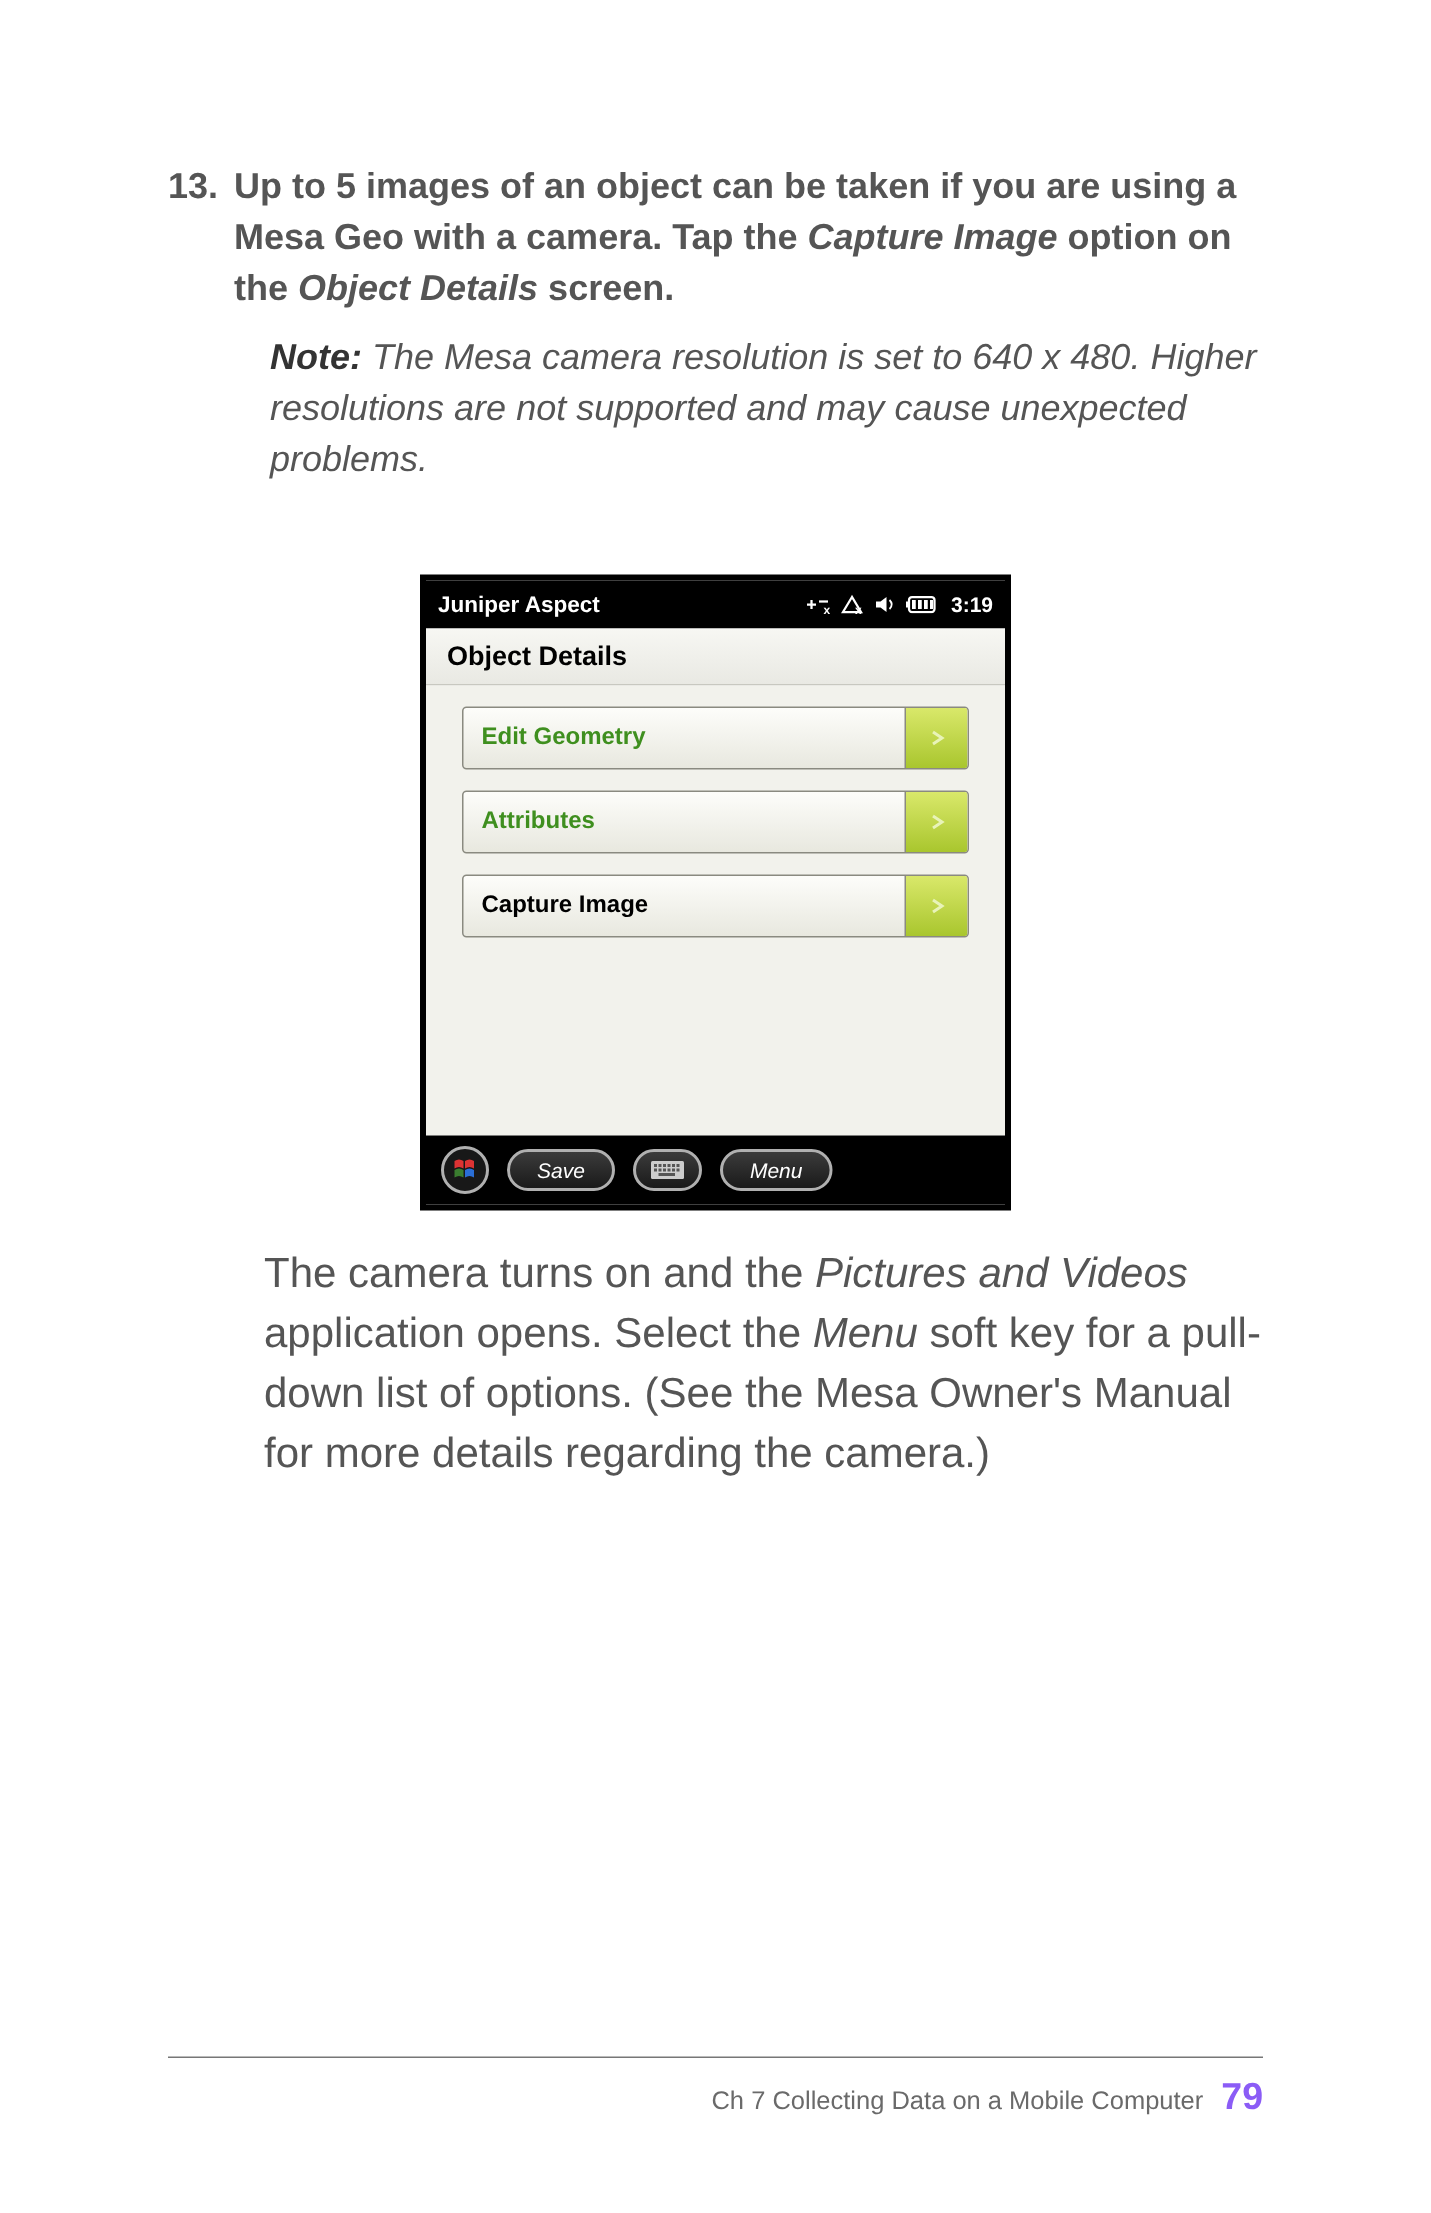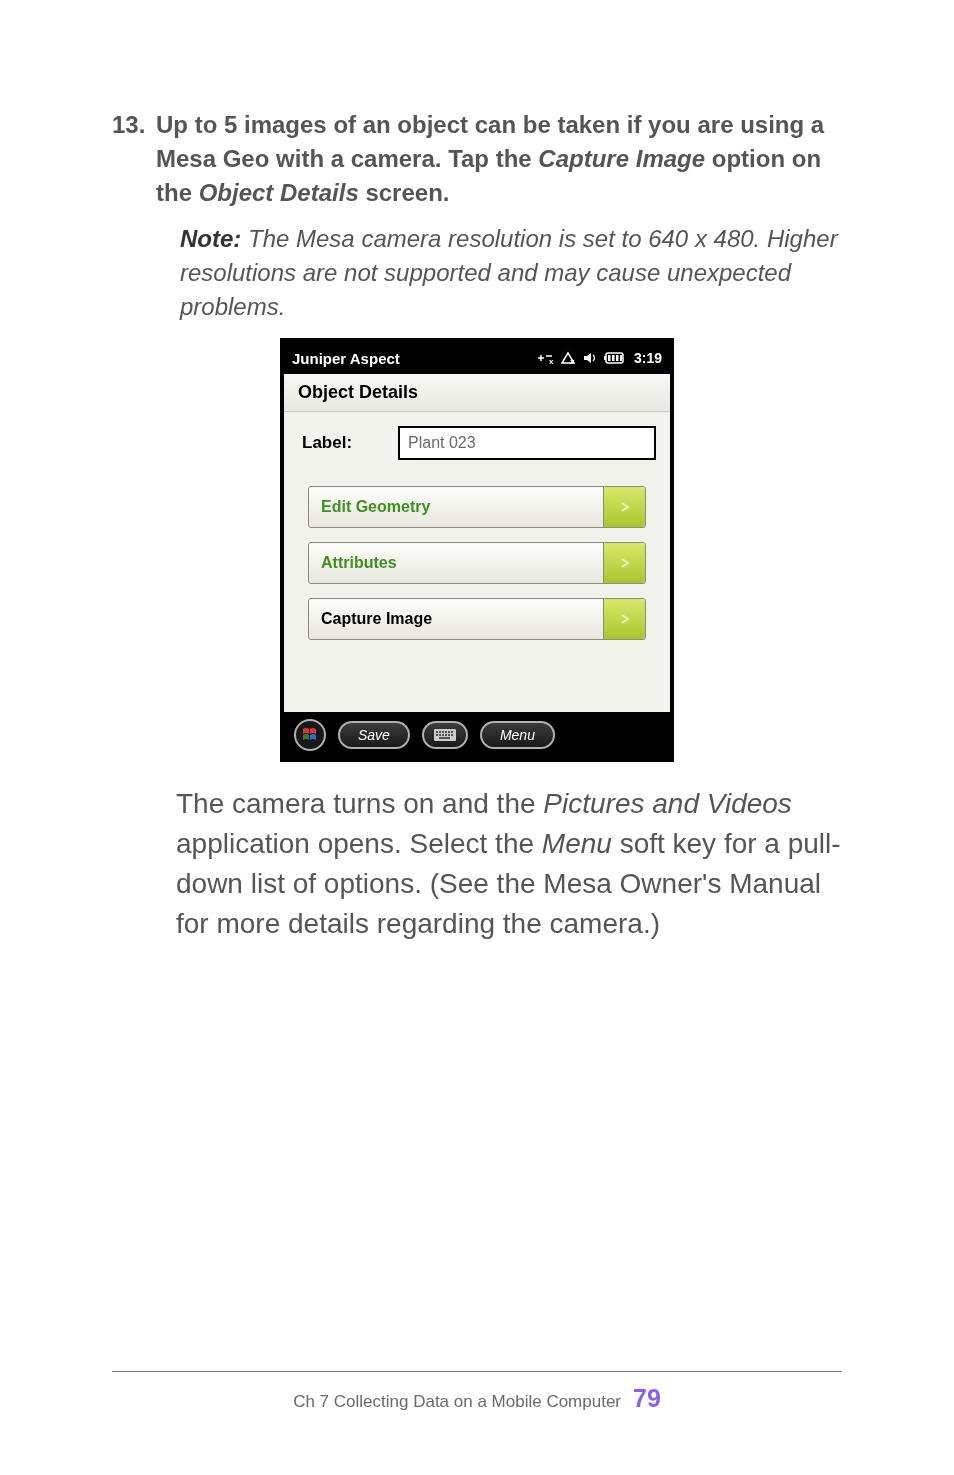--- a/index.html
+++ b/index.html
@@ -5,21 +5,21 @@
 * { margin: 0; padding: 0; box-sizing: border-box; }
 body { width: 954px; height: 1475px; background: #fff; font-family: "Century Gothic", "Avant Garde", sans-serif; color: #333; position: relative; }
 .page { padding: 108px 112px 0 112px; }
 .list-item { display: flex; margin-bottom: 12px; font-weight: bold; }
 .list-num { flex: 0 0 44px; font-size: 24px; line-height: 1.4; color: #555; }
 .list-body { flex: 1; font-size: 24px; line-height: 1.42; color: #555; }
 .ital { font-style: italic; }
 .bold-ital { font-weight: 700; font-style: italic; color: #333; }
 .note-block { margin-left: 68px; font-style: italic; font-size: 24px; line-height: 1.42; color: #555; margin-bottom: 14px; }
 .shot-wrap { display: flex; justify-content: center; margin: 10px 0 22px 0; }
-.device { width: 394px; border: 4px solid #000; font-family: Tahoma, Verdana, sans-serif; position: relative; }
+.device { width: 394px; border: 4px solid #000; font-family: Tahoma, Verdana, sans-serif; position: relative; margin-top: 45px; }
 .titlebar { background: #000; color: #fff; height: 32px; display: flex; align-items: center; padding: 0 8px; font-size: 15px; font-weight: 700; }
 .titlebar .spacer { flex: 1; }
 .status-icons { display: flex; align-items: center; gap: 6px; }
 .status-icons svg { display: block; }
 .clock { color: #fff; font-size: 14px; font-weight: 700; margin-left: 2px; }
 .subheader { background: linear-gradient(#f7f7f3, #e9e9e3); padding: 8px 14px; font-size: 18px; font-weight: 700; color: #000; border-bottom: 1px solid #c8c8c0; }
 .content { background: #f2f2ec; padding: 14px 14px 28px 14px; min-height: 300px; }
 .label-row { display: flex; align-items: center; gap: 10px; margin-bottom: 26px; }
 .label-text { width: 90px; font-size: 17px; font-weight: 700; color: #000; padding-left: 4px; }
 .label-input { flex: 1; height: 34px; border: 2px solid #000; background: #fff; font-size: 16px; color: #6a6a6a; padding: 4px 8px; }
@@ -27,21 +27,21 @@
 .opt-btn .lbl { flex: 1; padding-left: 12px; font-size: 16px; font-weight: 700; }
 .opt-btn .chev { width: 42px; height: 100%; background: linear-gradient(#d9e86a, #a9c62e); display: flex; align-items: center; justify-content: center; border-left: 1px solid #8a8a80; }
 .opt-btn .chev svg { display: block; }
 .opt-btn.green .lbl { color: #3f8f1f; }
 .opt-btn.black .lbl { color: #000; }
 .bottombar { background: #000; height: 46px; display: flex; align-items: center; padding: 0 10px; gap: 12px; }
 .start-btn { width: 32px; height: 32px; border: 2px solid #b0b0b0; border-radius: 50%; display: flex; align-items: center; justify-content: center; background: #181818; }
 .start-btn svg { display: block; }
 .pill { height: 28px; border: 2px solid #b0b0b0; border-radius: 14px; color: #fff; background: linear-gradient(#3b3b3b, #1a1a1a); display: flex; align-items: center; justify-content: center; font-size: 14px; padding: 0 18px; cursor: pointer; font-style: italic; }
 .pill.k { padding: 0 10px; }
-.footer { position: absolute; left: 112px; right: 112px; bottom: 62px; border-top: 1px solid #777; padding-top: 12px; display: flex; justify-content: center; align-items: baseline; font-size: 17px; color: #6a6a6a; gap: 12px; }
+.footer { position: absolute; left: 112px; right: 112px; bottom: 62px; border-top: 1px solid #777; padding-top: 12px; display: flex; justify-content: flex-end; align-items: baseline; font-size: 17px; color: #6a6a6a; gap: 12px; }
 .footer .pn { font-size: 25px; font-weight: 700; color: #8b5cf6; }
 .after-block { margin-left: 64px; font-size: 28px; line-height: 1.42; color: #555; }
 </style>
 </head>
 <body>
 
 <div class="page">
   <div class="list-item">
     <div class="list-num">13.</div>
     <div class="list-body">
@@ -80,24 +80,20 @@
               <rect x="4" y="3" width="2.5" height="6" fill="#fff"></rect>
               <rect x="8" y="3" width="2.5" height="6" fill="#fff"></rect>
               <rect x="12" y="3" width="2.5" height="6" fill="#fff"></rect>
               <rect x="16" y="3" width="2" height="6" fill="#fff"></rect>
             </svg>
           <span class="clock">3:19</span>
         </span>
       </div>
       <div class="subheader">Object Details</div>
       <div class="content">
-        <div class="label-row">
-          <div class="label-text">Label:</div>
-          <input class="label-input" type="text" value="Plant 023" style="">
-        </div>
         <div class="opt-btn green">
           <span class="lbl">Edit Geometry</span>
           <span class="chev">
               <svg width="12" height="12" viewBox="0 0 12 12">
                 <path d="M3 2 L9 6 L3 10" fill="none" stroke="#e8f3b8" stroke-width="2"></path>
               </svg>
             </span>
         </div>
         <div class="opt-btn green">
           <span class="lbl">Attributes</span>

